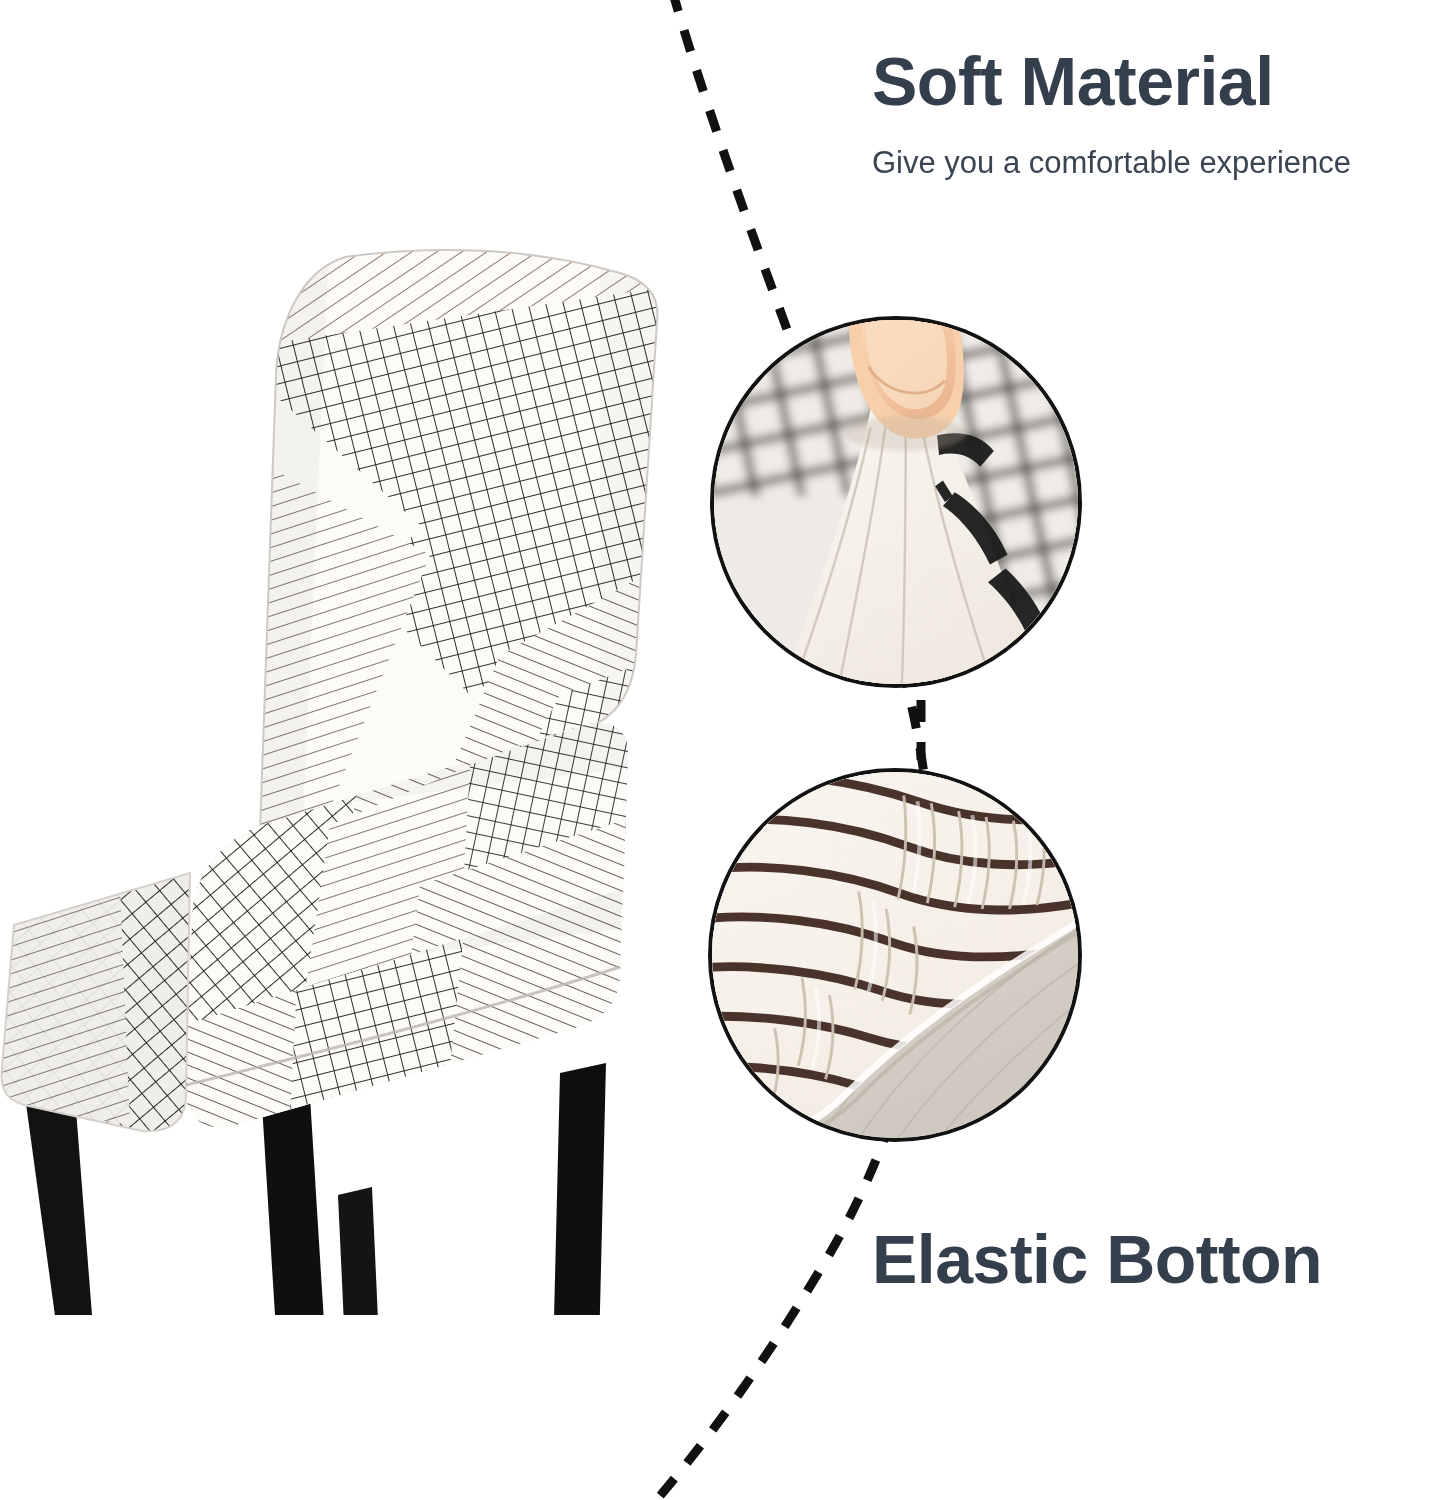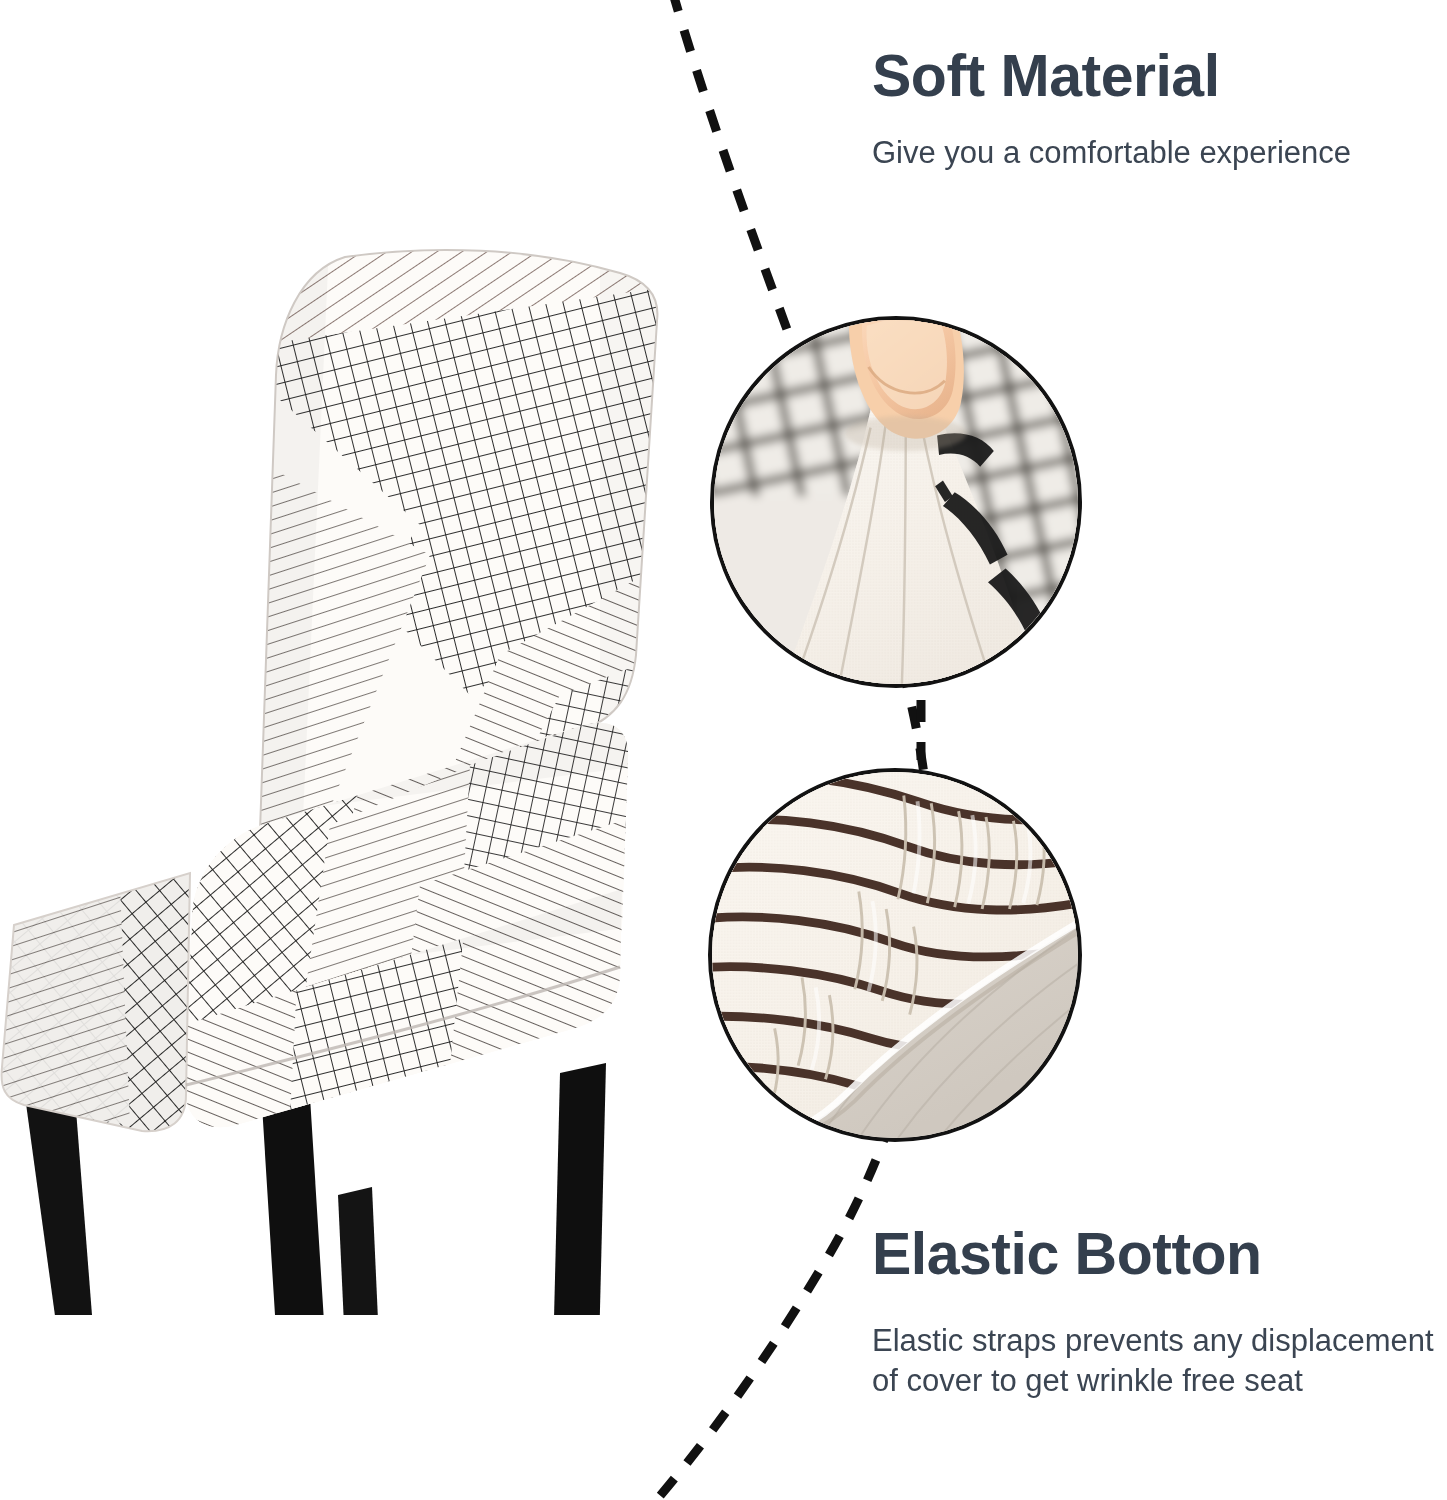--- a/index.html
+++ b/index.html
@@ -17,21 +17,21 @@
     background: #ffffff;
     overflow: hidden;
   }
 
   
   .feature-block { position: absolute; }
 
   .feature-title {
     font-family: "Liberation Sans", sans-serif;
     font-weight: bold;
-    font-size: 59px;
+    font-size: 68px;
     line-height: 1.04;
     color: #343f4d;
     letter-spacing: -0.5px;
     margin: 0;
     white-space: nowrap;
   }
   .feature-desc {
     font-family: "Liberation Sans", sans-serif;
     font-weight: normal;
     font-size: 31px;
@@ -378,16 +378,15 @@
     </svg>
   </div>
 
   <div id="block-soft" class="feature-block">
     <h2 class="feature-title">Soft Material</h2>
     <p class="feature-desc">Give you a comfortable experience</p>
   </div>
 
   <div id="block-elastic" class="feature-block">
     <h2 class="feature-title">Elastic Botton</h2>
-    <p class="feature-desc">Elastic straps prevents any displacement of cover to get wrinkle free seat</p>
   </div>
 
 </div>
 
 </body></html>

